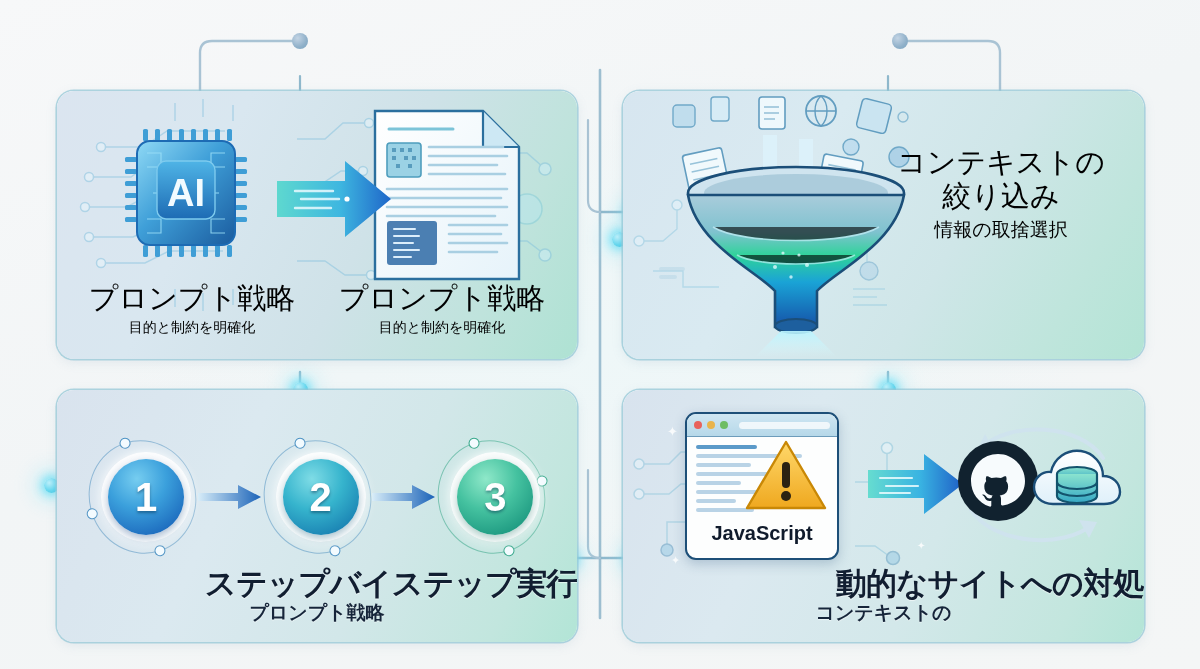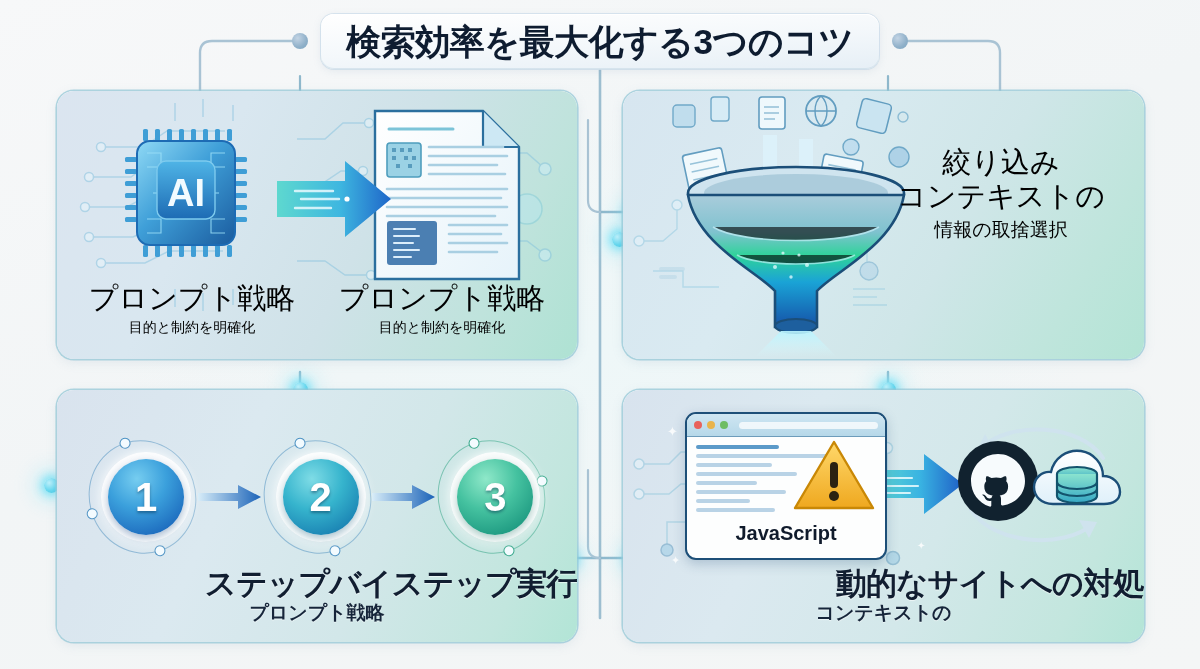--- a/index.html
+++ b/index.html
@@ -211,21 +211,21 @@
     background: radial-gradient(circle at 38% 26%, #7fdce6 0%, #36b4cd 42%, #1b84b4 80%, #17709c 100%);
     box-shadow: 0 3px 9px rgba(20,90,120,0.4), 0 0 0 3px rgba(255,255,255,0.6);
   }
   .step-circle.c3 {
     background: radial-gradient(circle at 38% 26%, #8fe8c9 0%, #45c2a0 42%, #1f9b82 80%, #17806c 100%);
     box-shadow: 0 3px 9px rgba(20,110,95,0.38), 0 0 0 3px rgba(255,255,255,0.6);
   }
   .step-arrow { width: 64px; height: 30px; flex: none; }
 
   
-  .browser-wrap { position: absolute; left: 62px; top: 22px; width: 202px; height: 148px; z-index: 5; text-decoration: underline; }
+  .browser-wrap { position: absolute; left: 62px; top: 22px; width: 154px; height: 148px; z-index: 5; text-decoration: underline; }
   .browser {
     position: absolute; inset: 0;
     border-radius: 11px;
     border: 2.4px solid #1d4f78;
     background: #fdfefe;
     overflow: hidden;
     box-shadow: 0 4px 12px rgba(40,80,120,0.25);
   }
   .browser-bar {
     height: 23px;
@@ -297,23 +297,20 @@
     <div class="node-dot" style="left:627px; top:551px;"></div>
     <div class="node-dot" style="left:561px; top:551px;"></div>
     <div class="node-dot" style="left:44px;  top:478px;"></div>
     <div class="node-dot" style="left:612px; top:232px;"></div>
     <div class="node-dot" style="left:293px; top:382px;"></div>
     <div class="node-dot" style="left:881px; top:382px;"></div>
     <div class="node-dot grey" style="left:292px; top:33px;"></div>
     <div class="node-dot grey" style="left:892px; top:33px;"></div>
   </div>
 
-  <div id="title-pill">
-    <span class="title-text">検索効率を最大化する3つのコツ</span>
-  </div>
 
   <div class="panel" id="panel-prompt">
     <div class="bg"></div>
 
     <svg class="bg-circuit" viewBox="0 0 520 268">
       <g fill="none" stroke="#7fbfdd" stroke-width="1.5" opacity="0.85">
         <path d="M46 56 H86 L110 40 H168"></path>
           <circle cx="44" cy="56" r="4.5" fill="#eaf7fd"></circle>
         <path d="M34 86 H74 L96 70 H160"></path>
           <circle cx="32" cy="86" r="4.5" fill="#eaf7fd"></circle>
@@ -572,22 +569,22 @@
             <circle cx="156" cy="170" r="2"></circle>
           <circle cx="148" cy="160" r="1.6"></circle>
             <circle cx="132" cy="158" r="1.6"></circle>
         </g>
 
         <path d="M130 236 L104 262 H186 L160 236 Z" fill="url(#beamG)"></path>
       </svg>
     </div>
 
     <div class="ctx-text">
+      <div class="lbl-main">コンテキストの</div>
       <div class="lbl-main">絞り込み</div>
-      <div class="lbl-main">コンテキストの</div>
       <div class="lbl-sub">情報の取捨選択</div>
     </div>
   </div>
 
   <div class="panel" id="panel-steps">
     <div class="bg" style="background:linear-gradient(115deg,#d9e3ee 0%,#dbe9f0 34%,#d2e7e9 62%,#c2e6de 86%,#b2e5d6 100%);"></div>
 
     <div class="steps-row">
 
       <div class="step-node">

